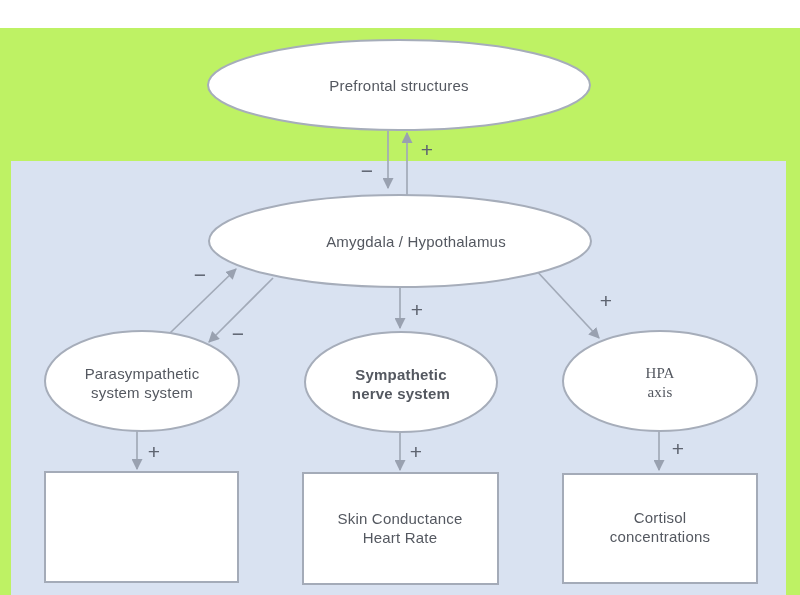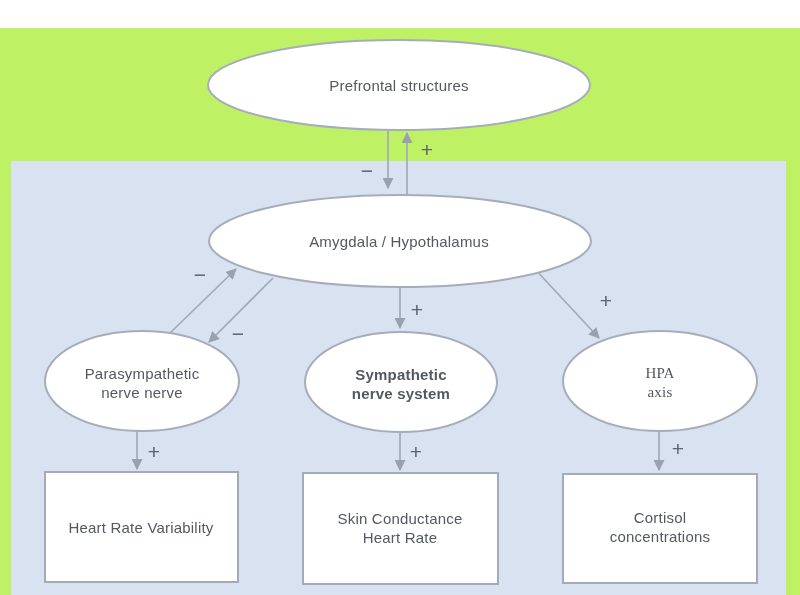--- a/index.html
+++ b/index.html
@@ -71,28 +71,27 @@
       <ellipse class="shape-ellipse" cx="142" cy="353" rx="97" ry="50"></ellipse>
       <ellipse class="shape-ellipse" cx="401" cy="354" rx="96" ry="50"></ellipse>
       <ellipse class="shape-ellipse" cx="660" cy="353" rx="97" ry="50"></ellipse>
       <rect class="shape-rect" x="45" y="444" width="193" height="110"></rect>
       <rect class="shape-rect" x="303" y="445" width="195" height="111"></rect>
       <rect class="shape-rect" x="563" y="446" width="194" height="109"></rect>
     </g>
   </svg>
 
   <div class="node-label" style="left:399px;top:57px;">Prefrontal structures</div>
-  <div class="node-label" style="left:399px;top:213px;">Amygdala / Hypothalamus</div>
+  <div class="node-label" style="left:416px;top:213px;">Amygdala / Hypothalamus</div>
   <div class="node-label" style="left:142px;top:355px;">Parasympathetic
-nerve nerve</div>
+system system</div>
   <div class="node-label" style="left:401px;top:356px;font-weight:bold;">Sympathetic
 nerve system</div>
   <div class="node-label" style="left:660px;top:355px;font-family:Liberation Serif, serif;">HPA
 axis</div>
-  <div class="node-label" style="left:141px;top:499px;">Heart Rate Variability</div>
   <div class="node-label" style="left:400px;top:500px;">Skin Conductance
 Heart Rate</div>
   <div class="node-label" style="left:660px;top:499px;">Cortisol concentrations</div>
 
   <span class="sign-label" style="left:367px;top:142px;">−</span>
   <span class="sign-label" style="left:427px;top:121px;">+</span>
   <span class="sign-label" style="left:200px;top:246px;">−</span>
   <span class="sign-label" style="left:238px;top:305px;">−</span>
   <span class="sign-label" style="left:417px;top:281px;">+</span>
   <span class="sign-label" style="left:606px;top:272px;">+</span>

